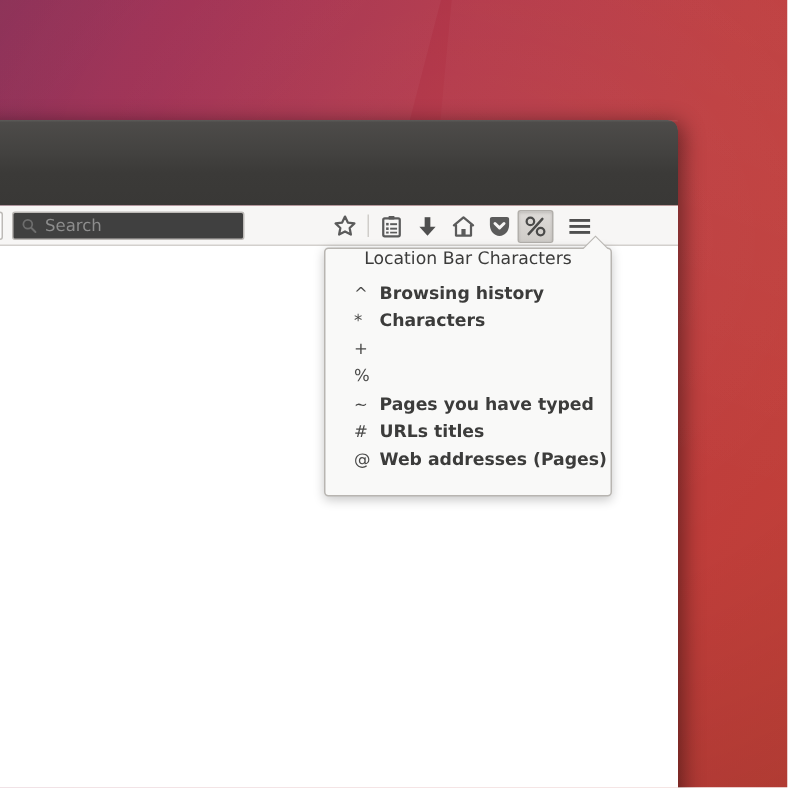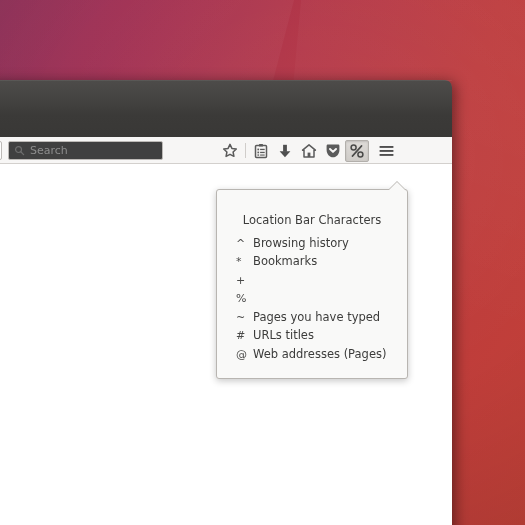--- a/index.html
+++ b/index.html
@@ -166,22 +166,21 @@
   .popup {
     position: absolute;
     left: 276px;
     top: 85px;
     width: 192px;
     background: #f9f9f8;
     border: 1px solid #b8b5b1;
     border-radius: 3px;
     box-shadow: 0 2px 7px rgba(0,0,0,0.22);
     box-sizing: border-box;
-    padding: 24px 0 12px 0;
-    margin-top: 24px;
+    padding: 0 0 12px 0;
   }
   .popup-arrow-outer {
     position: absolute;
     left: 171px;
     top: -9px;
     width: 0; height: 0;
     border-left: 9px solid transparent;
     border-right: 9px solid transparent;
     border-bottom: 9px solid #b8b5b1;
   }
@@ -214,20 +213,21 @@
     font-size: 11px;
     color: #4a4a49;
     text-align: left;
     font-family: "DejaVu Sans", "Liberation Sans", sans-serif;
   }
   .popup-label {
     font-size: 11.5px;
     color: #3c3c3b;
     white-space: nowrap;
     line-height: 1.2;
+    font-weight: bold;
   }
 </style>
 </head>
 <body>
 
 <div id="screen">
 
   <div class="wallpaper">
     <div class="wallpaper-facet-a"></div>
     <div class="wallpaper-facet-b"></div>
@@ -325,21 +325,21 @@
 
       <div class="popup-list">
 
         <div class="popup-row">
           <span class="popup-sym">^</span>
           <span class="popup-label">Browsing history</span>
         </div>
 
         <div class="popup-row">
           <span class="popup-sym">*</span>
-          <span class="popup-label">Bookmarks</span>
+          <span class="popup-label">Characters</span>
         </div>
 
         <div class="popup-row">
           <span class="popup-sym">+</span>
         </div>
 
         <div class="popup-row">
           <span class="popup-sym">%</span>
         </div>
 

